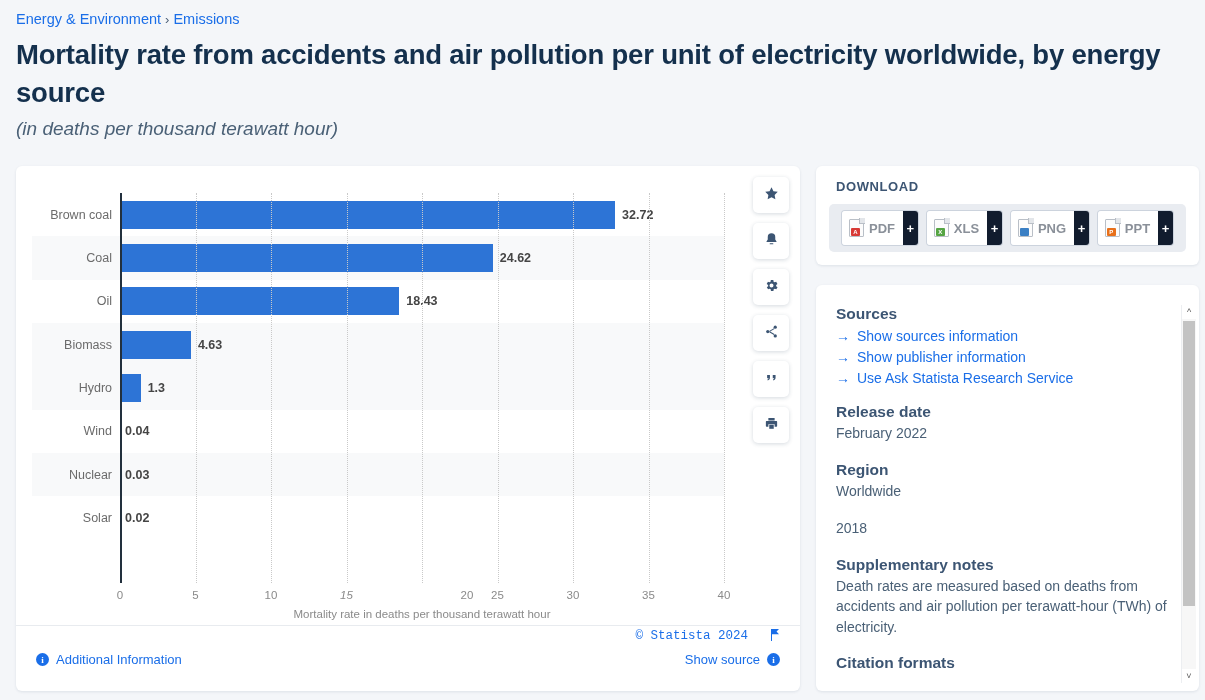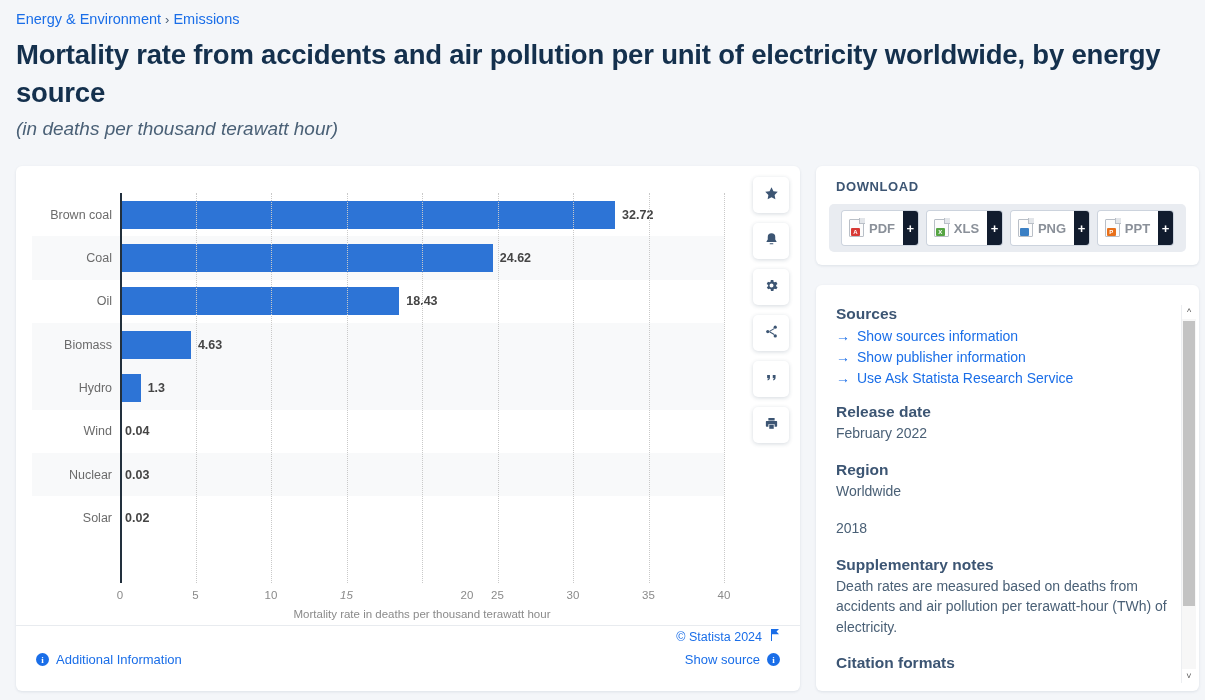--- a/index.html
+++ b/index.html
@@ -97,22 +97,22 @@
   .footer-sep {
     position: absolute; left: 0; right: 0; top: 0; height: 1px; background: #e8ebef;
   }
   .addl-info {
     position: absolute; left: 20px; top: 27px;
     display: flex; align-items: center; gap: 7px;
     font-size: 13px; color: #1a6ee8; cursor: pointer;
   }
   .copyright {
     position: absolute; right: 20px; top: 4px;
-    display: flex; align-items: flex-end; gap: 8px;
-    font-size: 12.5px; color: #1a6ee8;
+    display: flex; align-items: flex-start; gap: 22px;
+    font-size: 12.5px; color: #1a6ee8; font-family: Liberation Mono, monospace;
   }
   .show-source {
     position: absolute; right: 20px; top: 27px;
     display: flex; align-items: center; gap: 7px;
     font-size: 13px; color: #1a6ee8; cursor: pointer;
   }
   .info-dot {
     width: 13px; height: 13px; border-radius: 50%; background: #1a6ee8;
     color: #fff; font-size: 9px; font-weight: 700;
     display: inline-flex; align-items: center; justify-content: center;

